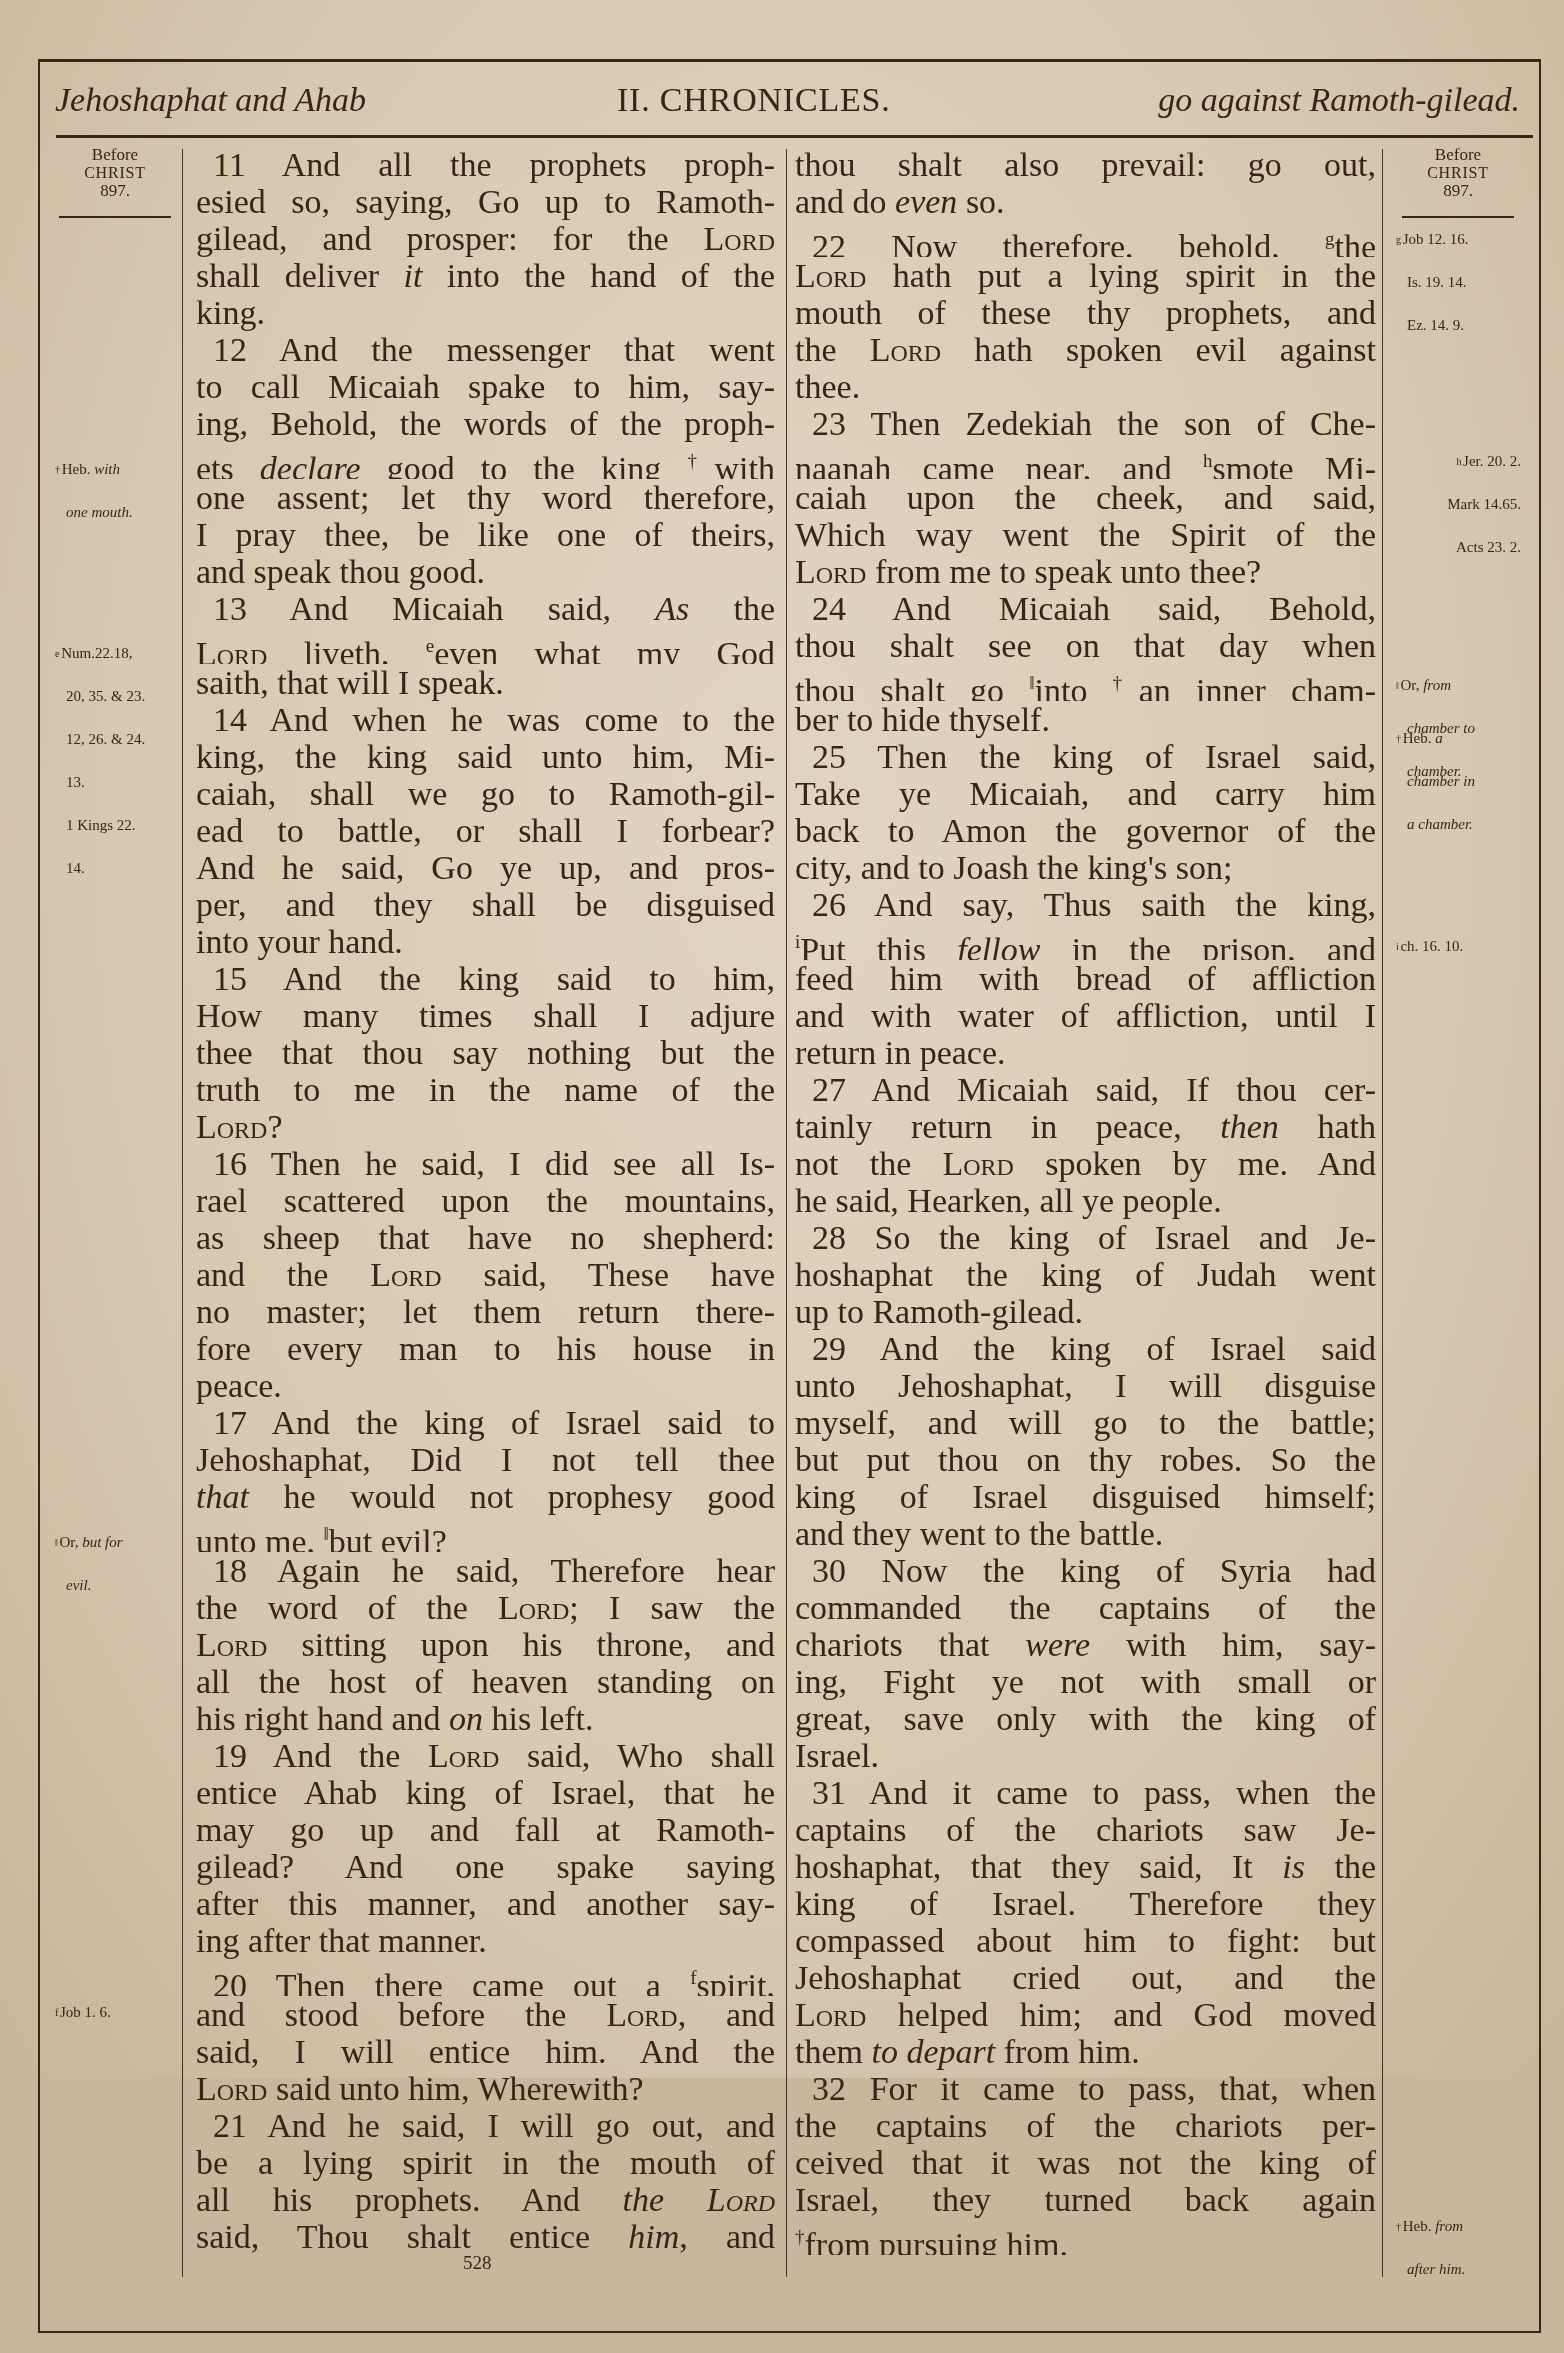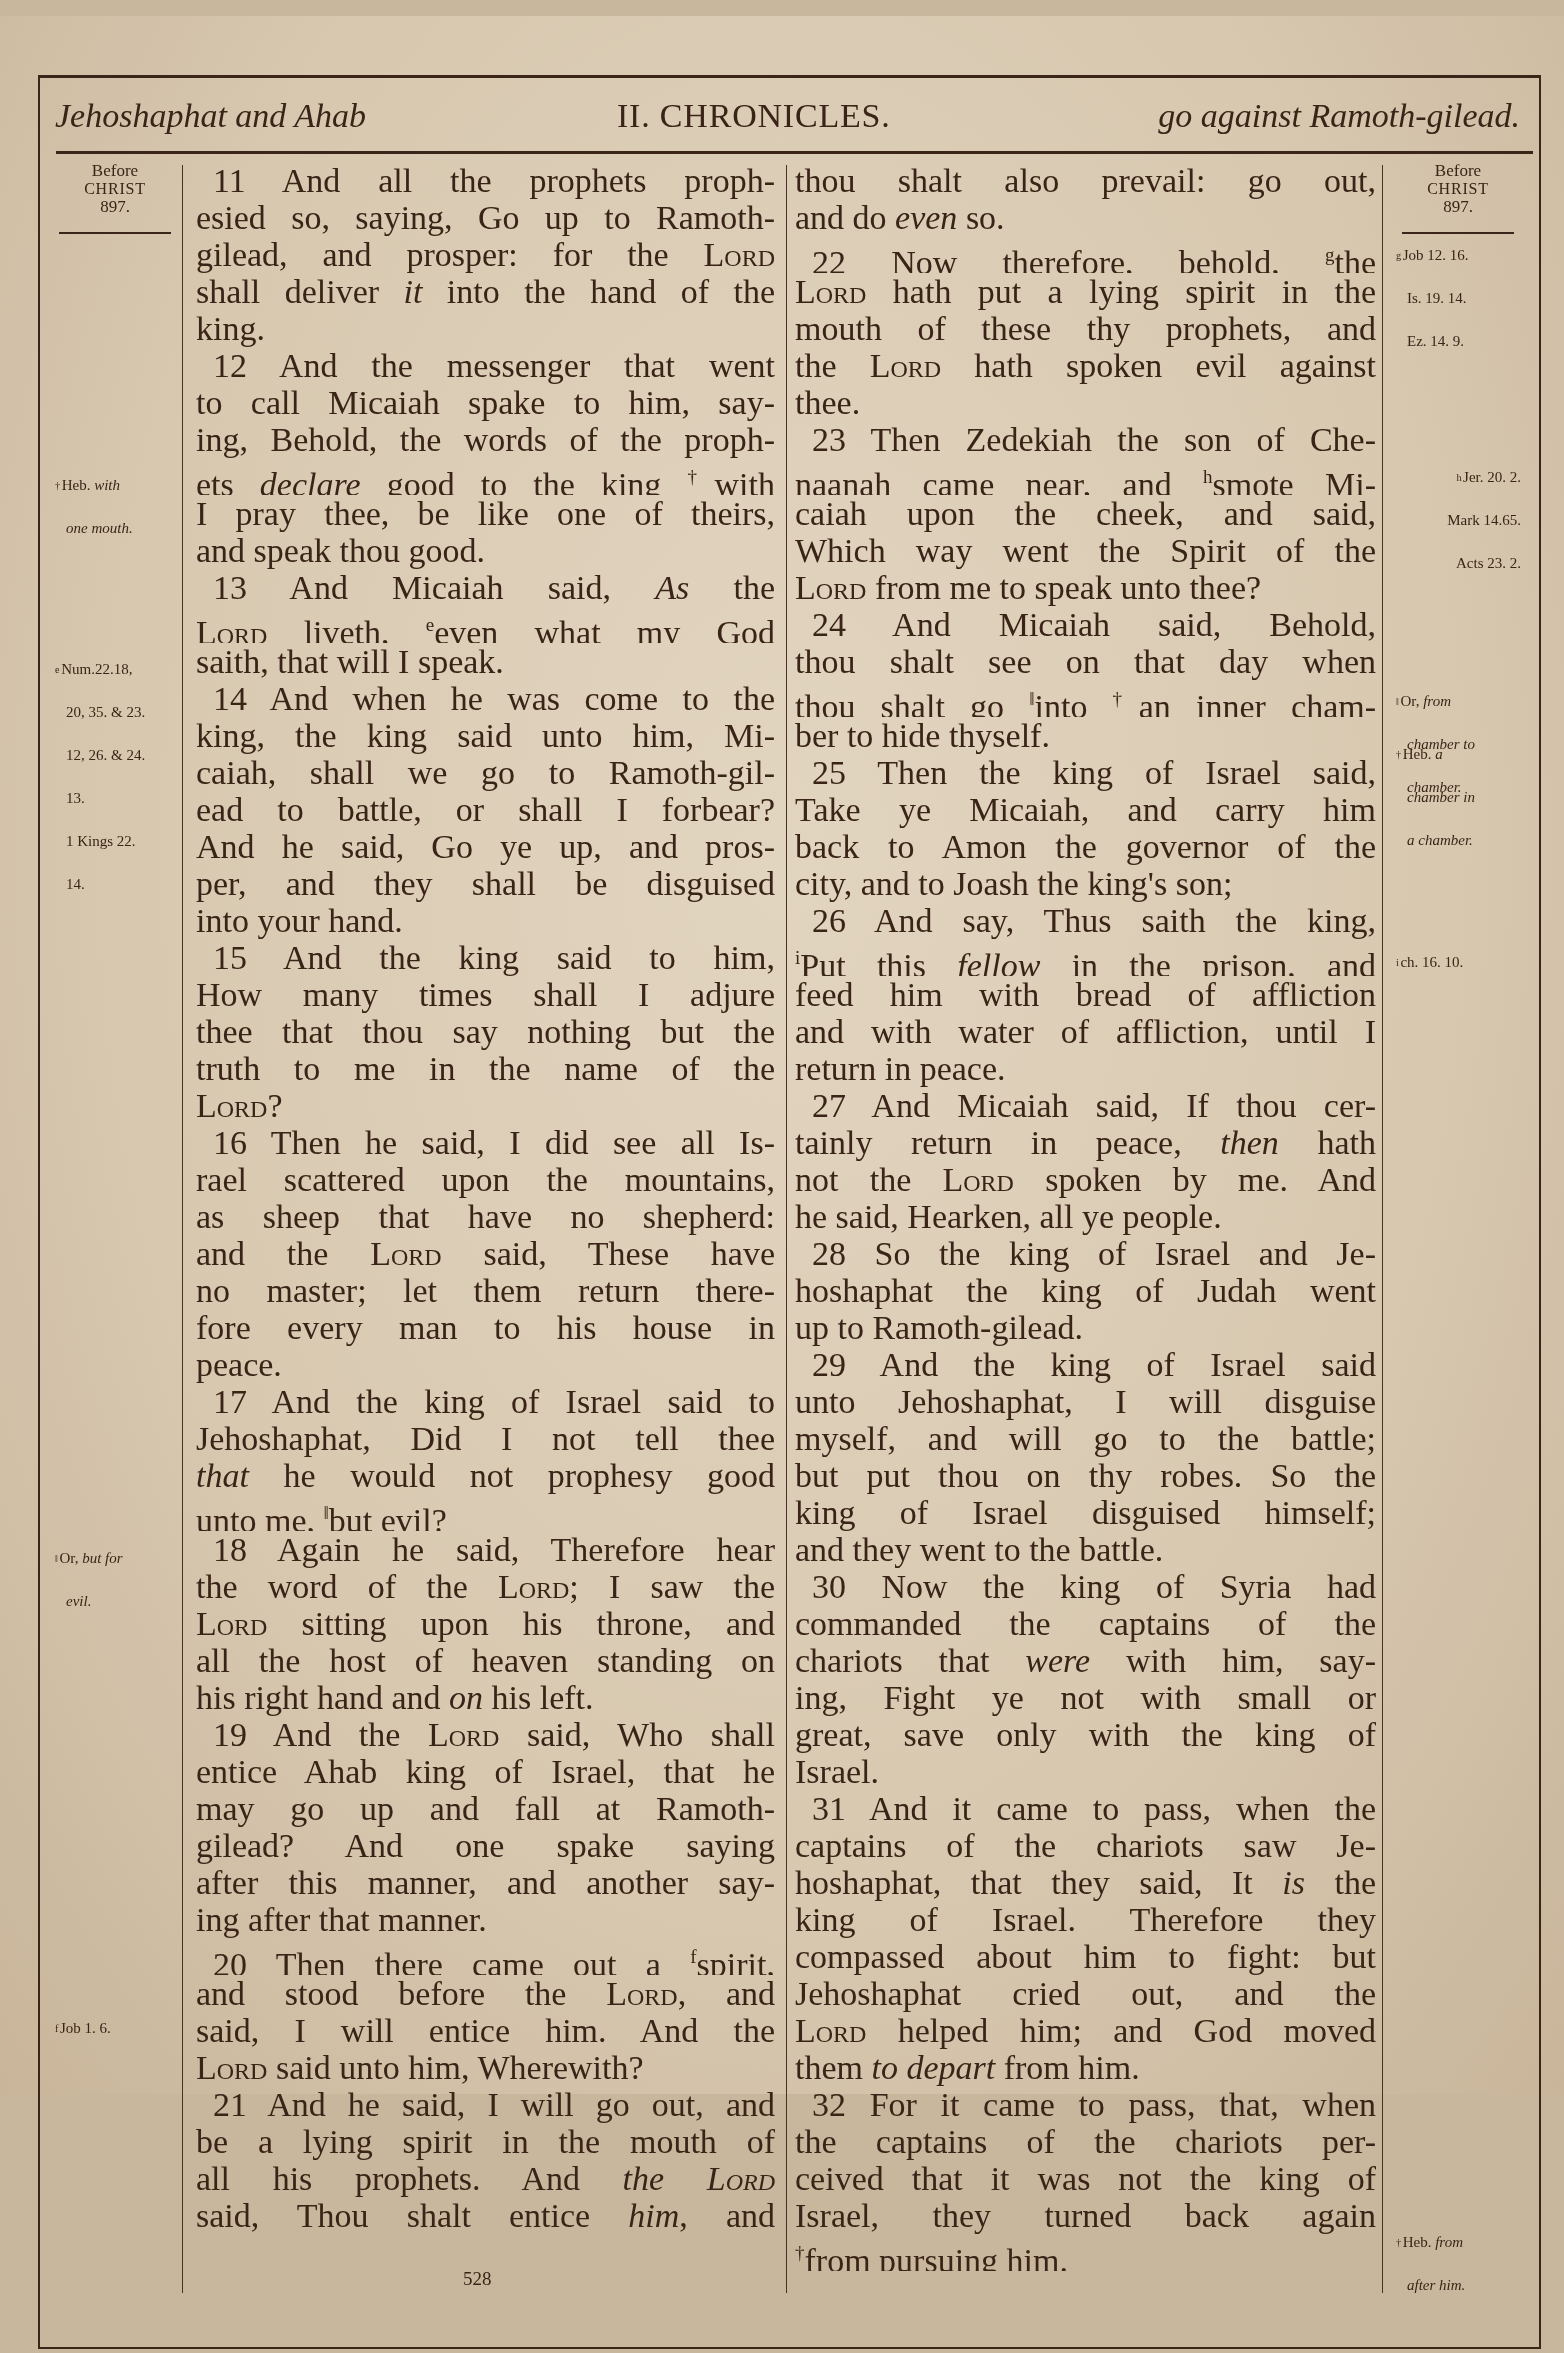--- a/index.html
+++ b/index.html
@@ -3,21 +3,21 @@
 <meta charset="utf-8">
 <style>
   html, body { margin: 0; padding: 0; }
   body {
     width: 1565px; height: 2354px; overflow: hidden;
     background: #c9b79d;
     font-family: "Liberation Serif", "DejaVu Serif", serif;
     color: #3a2417;
   }
   .page {
-    position: absolute; left: 0; top: 16px; width: 1565px; height: 2078px;
+    position: absolute; left: 0; top: 0; width: 1565px; height: 2078px;
     background: radial-gradient(ellipse at 50% 40%, #e2d5c0 0%, #d8c8b0 60%, #c8b59a 100%);
   }
   .frame {
     position: absolute; left: 38px; top: 59px; width: 1499px; height: 2269px;
     border: 2.3px solid #3b2519;
     border-top-width: 3.9px;
   }
   .header {
     position: absolute; left: 38px; top: 66px; width: 1499px; height: 70px;
   }
@@ -113,20 +113,21 @@
   <div class="col col-1" id="col1">
       <div class="line indent">11 And all the prophets proph-</div>
       <div class="line">esied so, saying, Go up to Ramoth-</div>
       <div class="line">gilead, and prosper: for the L<span class="sc">ord</span></div>
       <div class="line">shall deliver <i>it</i> into the hand of the</div>
       <div class="line last">king.</div>
       <div class="line indent">12 And the messenger that went</div>
       <div class="line">to call Micaiah spake to him, say-</div>
       <div class="line">ing, Behold, the words of the proph-</div>
       <div class="line">ets <i>declare</i> good to the king <span class="sup">†</span>with</div>
+      <div class="line">one assent; let thy word therefore,</div>
       <div class="line">I pray thee, be like one of theirs,</div>
       <div class="line last">and speak thou good.</div>
       <div class="line indent">13 And Micaiah said, <i>As</i> the</div>
       <div class="line">L<span class="sc">ord</span> liveth, <span class="sup">e</span>even what my God</div>
       <div class="line last">saith, that will I speak.</div>
       <div class="line indent">14 And when he was come to the</div>
       <div class="line">king, the king said unto him, Mi-</div>
       <div class="line">caiah, shall we go to Ramoth-gil-</div>
       <div class="line">ead to battle, or shall I forbear?</div>
       <div class="line">And he said, Go ye up, and pros-</div>

